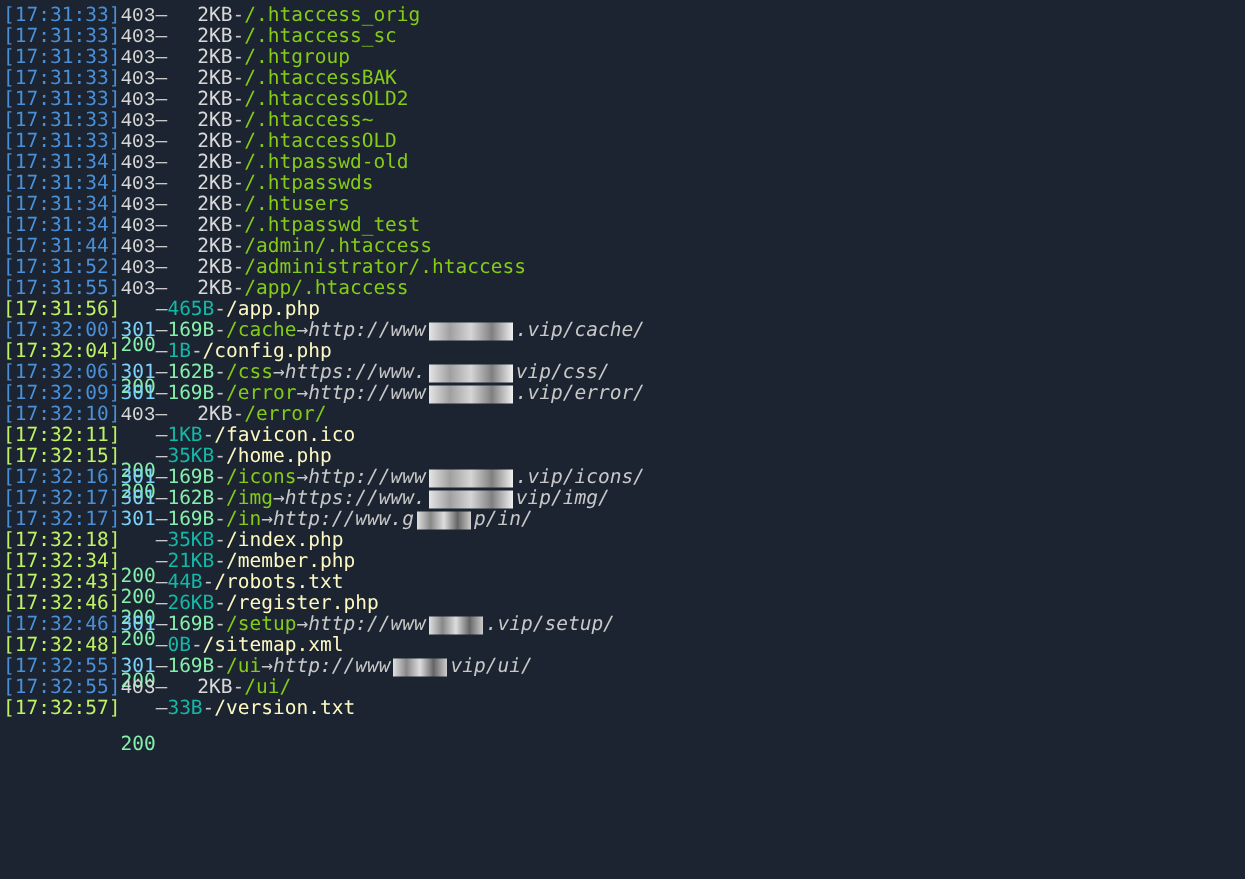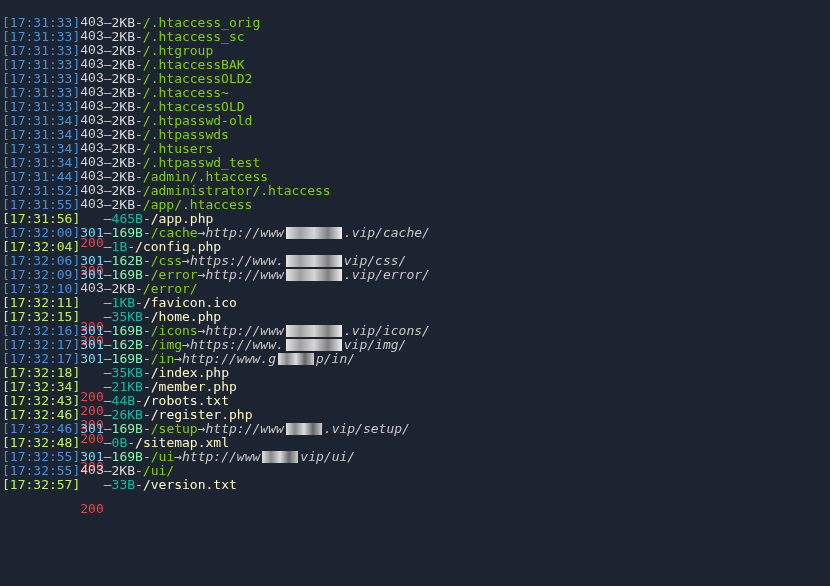--- a/index.html
+++ b/index.html
@@ -8,31 +8,31 @@
     width: 830px;
     height: 586px;
     background: #1b2430;
     font-family: "DejaVu Sans Mono", Consolas, Menlo, monospace;
     font-size: 13px;
     line-height: 14px;
     color: #d8e1e8;
     overflow: hidden;
   }
   .term {
-    padding: 16px 2px 0 2px;
+    padding: 4px 2px 0 2px;
     white-space: pre;
   }
   .row { display: flex; align-items: center; height: 14px; }
   .time { color: #4a90d9; }
   .time-green { color: #bef264; }
   .status-403 { color: #d8d8d8; font-family: Liberation Mono, monospace; }
-  .status-200 { color: #ef4444; margin-top: 48px; }
+  .status-200 { color: #86efac; margin-top: 48px; }
   .status-301 { color: #7dd3fc; }
   .dash { color: #c8c8c8; }
-  .size-403 { color: #d8d8d8; }
+  .size-403 { color: #d8d8d8; margin-left: 20px; }
   .size-200 { color: #14b8a6; }
   .size-301 { color: #86efac; }
   .path-cyan  { color: #84cc16; }
   .path-green { color: #fef9c3; }
   .arrow { color: #c8c8c8; }
   .url   { color: #c8c8c8; font-style: italic; }
   .blur {
     display: inline-block;
     width: 56px;
     height: 12px;

